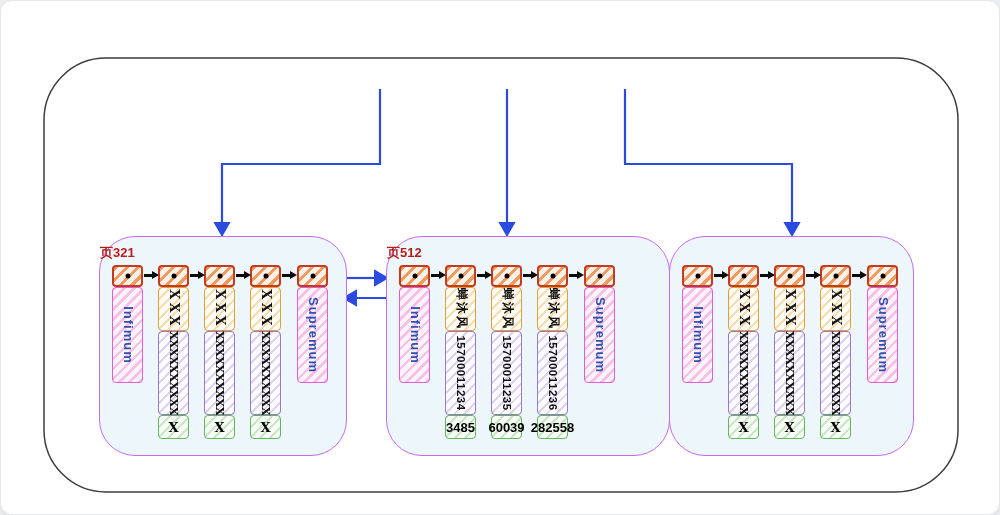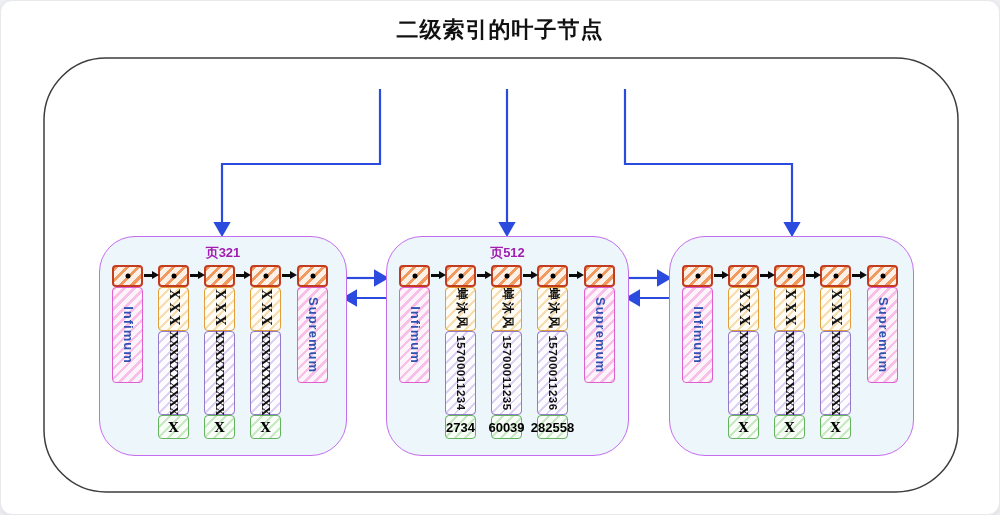--- a/index.html
+++ b/index.html
@@ -6,22 +6,22 @@
   #stage{position:relative;width:1000px;height:515px;}
   .card{position:absolute;inset:0;background:#ffffff;border:1px solid #e7e8ec;border-radius:12px;
         box-shadow:0 2px 6px rgba(0,0,0,.08);overflow:hidden;}
   .main-title{position:absolute;top:14px;left:0;width:100%;text-align:center;
         font-size:22px;font-weight:bold;color:#111;letter-spacing:1px;}
   svg.overlay{position:absolute;left:0;top:0;pointer-events:none;}
 
   
   .page{position:absolute;top:235px;height:220px;background:#edf6fb;
         border:1.6px solid #c36ced;border-radius:36px;box-sizing:border-box;}
-  .page-title{position:absolute;top:7px;left:0;width:100%;text-align:center;
-        font-size:13px;font-weight:bold;color:#a21caf;}
+  .page-title{position:absolute;top:7px;left:0;width:100%;
+        font-size:13px;font-weight:bold;color:#b91c1c;}
 
   
   .hdr{position:absolute;top:28px;width:31px;height:22px;box-sizing:border-box;
        border:2px solid #c43c20;border-radius:4px;
        background:repeating-linear-gradient(135deg,#f09a60 0 3px,#fdf0e6 3px 8px);}
   .hdr::after{content:"";position:absolute;left:50%;top:50%;width:5px;height:5px;
        background:#000;border-radius:50%;transform:translate(-50%,-50%);}
 
   
   .harrow{position:absolute;top:37.2px;width:9px;height:2.6px;background:#0a0a0a;}
@@ -47,21 +47,20 @@
   .cjk{font-size:12px;font-weight:bold;color:#111;letter-spacing:2px;}
   .num{font-size:11.5px;font-weight:600;color:#111;letter-spacing:0.5px;}
   .pk{font-size:13px;font-weight:bold;color:#000;white-space:nowrap;}
   .pkx{font-family:"DejaVu Serif",serif;}
 </style>
 </head>
 <body>
 
 <div id="stage">
   <div class="card">
-    <div class="main-title">二级索引的叶子节点</div>
 
     <svg class="overlay" width="1000" height="515" viewBox="0 0 1000 515">
       <defs>
         <marker id="ah" markerWidth="7" markerHeight="8" refX="1.5" refY="4" orient="auto">
           <path d="M0,0 L7,4 L0,8 z" fill="#2b4bdf"></path>
         </marker>
       </defs>
       <rect x="43" y="57" width="914" height="434" rx="62" fill="none" stroke="#3d3d3d" stroke-width="1.5"></rect>
       <path d="M379 88 V163 H221 V224" fill="none" stroke="#2b4bdf" stroke-width="2.2" marker-end="url(#ah)"></path>
       <path d="M506 88 V224" fill="none" stroke="#2b4bdf" stroke-width="2.2" marker-end="url(#ah)"></path>
@@ -111,21 +110,21 @@
           <div class="box orange" style="left: 150px; top: 50px; height: 44px;">
             <div class="vtext xxx">XXX</div>
           </div>
           <div class="box purple" style="left: 150px; top: 94px; height: 84px;">
             <div class="vtext xchain">XXXXXXXXXX</div>
           </div>
           <div class="box green" style="left: 150px; top: 178px; height: 24px;">
             <div class="pk pkx">X</div>
           </div>
         </div>
-        <div class="page" style="left: 385px; width: 243px;">
+        <div class="page" style="left: 385px; width: 284px;">
           <div class="page-title">页512</div>
           <div class="hdr" style="left: 12px;"></div>
           <div class="hdr" style="left: 58px;"></div>
           <div class="hdr" style="left: 104px;"></div>
           <div class="hdr" style="left: 150px;"></div>
           <div class="hdr" style="left: 197px;"></div>
           <div class="harrow" style="left: 44px;"></div>
           <div class="harrow" style="left: 90px;"></div>
           <div class="harrow" style="left: 136px;"></div>
           <div class="harrow" style="left: 182px;"></div>
@@ -135,21 +134,21 @@
           <div class="box pink" style="left: 197px; top: 50px; height: 96px;">
             <div class="vtext lab">Supremum</div>
           </div>
           <div class="box orange" style="left: 58px; top: 50px; height: 44px;">
             <div class="vtext cjk">蝉沐风</div>
           </div>
           <div class="box purple" style="left: 58px; top: 94px; height: 84px;">
             <div class="vtext num">15700011234</div>
           </div>
           <div class="box green" style="left: 58px; top: 178px; height: 24px;">
-            <div class="pk ">2734</div>
+            <div class="pk ">3485</div>
           </div>
           <div class="box orange" style="left: 104px; top: 50px; height: 44px;">
             <div class="vtext cjk">蝉沐风</div>
           </div>
           <div class="box purple" style="left: 104px; top: 94px; height: 84px;">
             <div class="vtext num">15700011235</div>
           </div>
           <div class="box green" style="left: 104px; top: 178px; height: 24px;">
             <div class="pk ">60039</div>
           </div>

